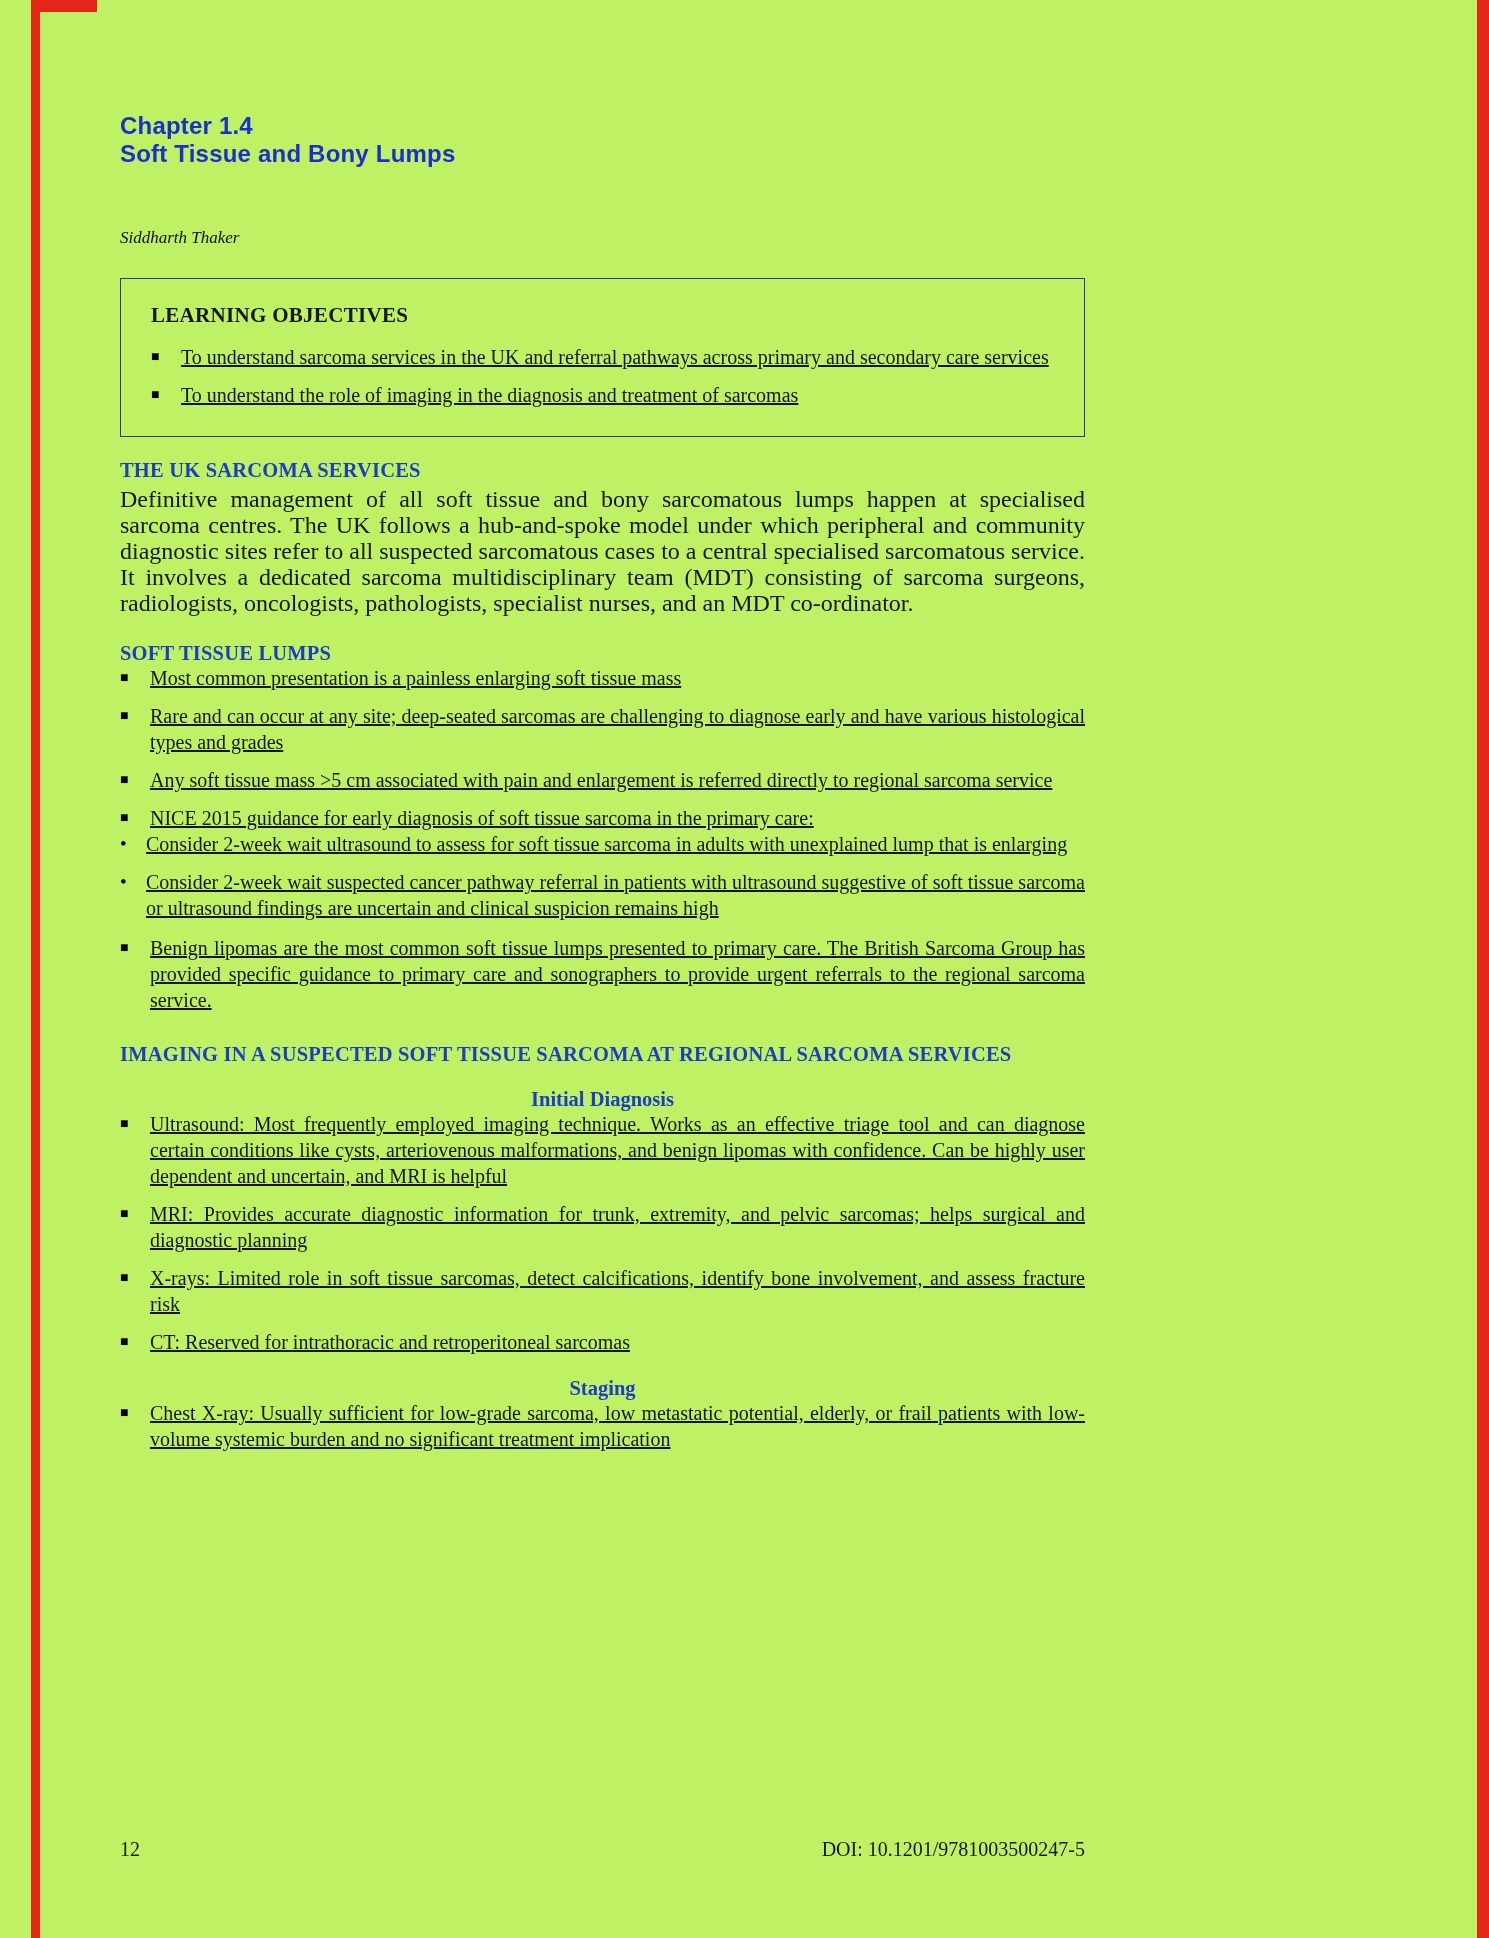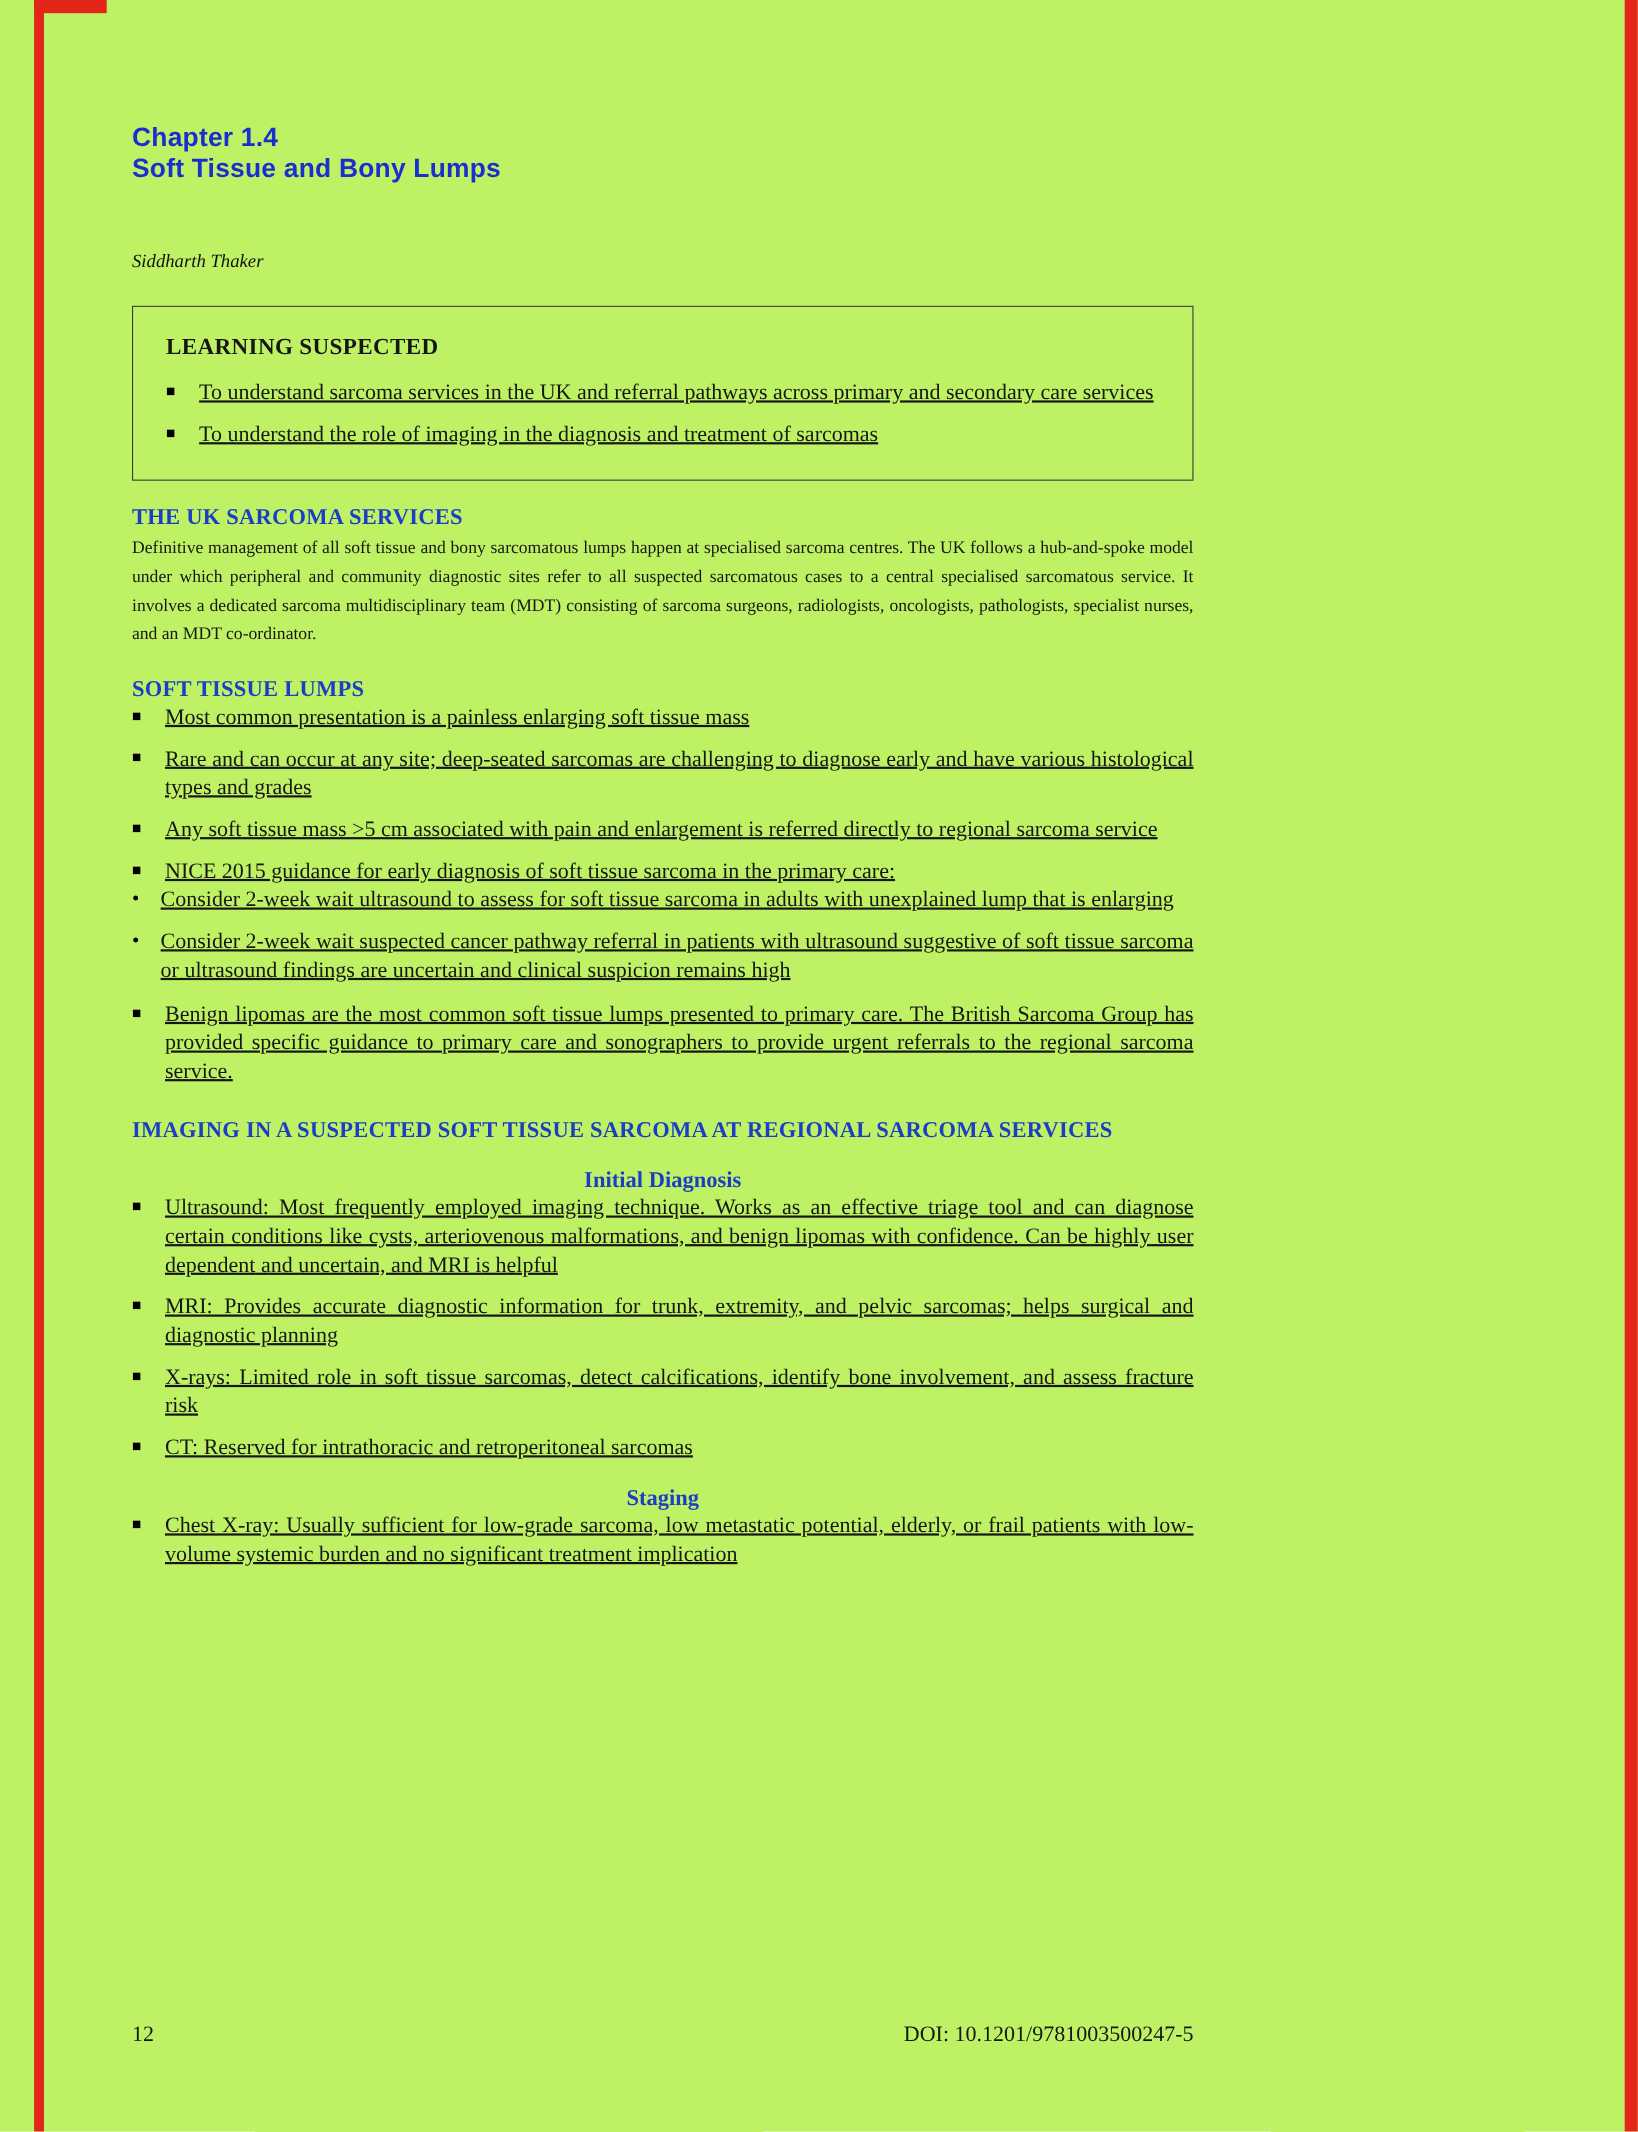--- a/index.html
+++ b/index.html
@@ -83,21 +83,21 @@
   }
 
   .sec-heading{
     font-weight:bold;
     font-size:20.5px;
     color:#1c3ec6;
     letter-spacing:0.2px;
     margin-top:0;
   }
   .para{
-    font-size:16px;
+    font-size:24px;
     line-height:26px;
     text-align:justify;
     margin-top:4px;
   }
 
   .mt-uk{margin-top:22px;}
   .mt-stl{margin-top:26px;}
   .mt-list{margin-top:12px;}
   .sub-list{margin-left:36px;margin-top:14px;}
   .mt-imaging{margin-top:30px;}
@@ -134,21 +134,21 @@
   <div class="content">
 
     <div class="chapter-block">
       <div class="chapter-label">Chapter 1.4</div>
       <div class="chapter-title">Soft Tissue and Bony Lumps</div>
     </div>
 
     <div class="author">Siddharth Thaker</div>
 
     <div class="objectives-box">
-      <div class="objectives-title">LEARNING SUSPECTED</div>
+      <div class="objectives-title">LEARNING OBJECTIVES</div>
       <ul class="sq">
         <li>
           <span class="m">■</span>
           <span class="t">To understand sarcoma services in the UK and referral pathways across primary and secondary care services</span>
         </li>
         <li>
           <span class="m">■</span>
           <span class="t">To understand the role of imaging in the diagnosis and treatment of sarcomas</span>
         </li>
       </ul>

